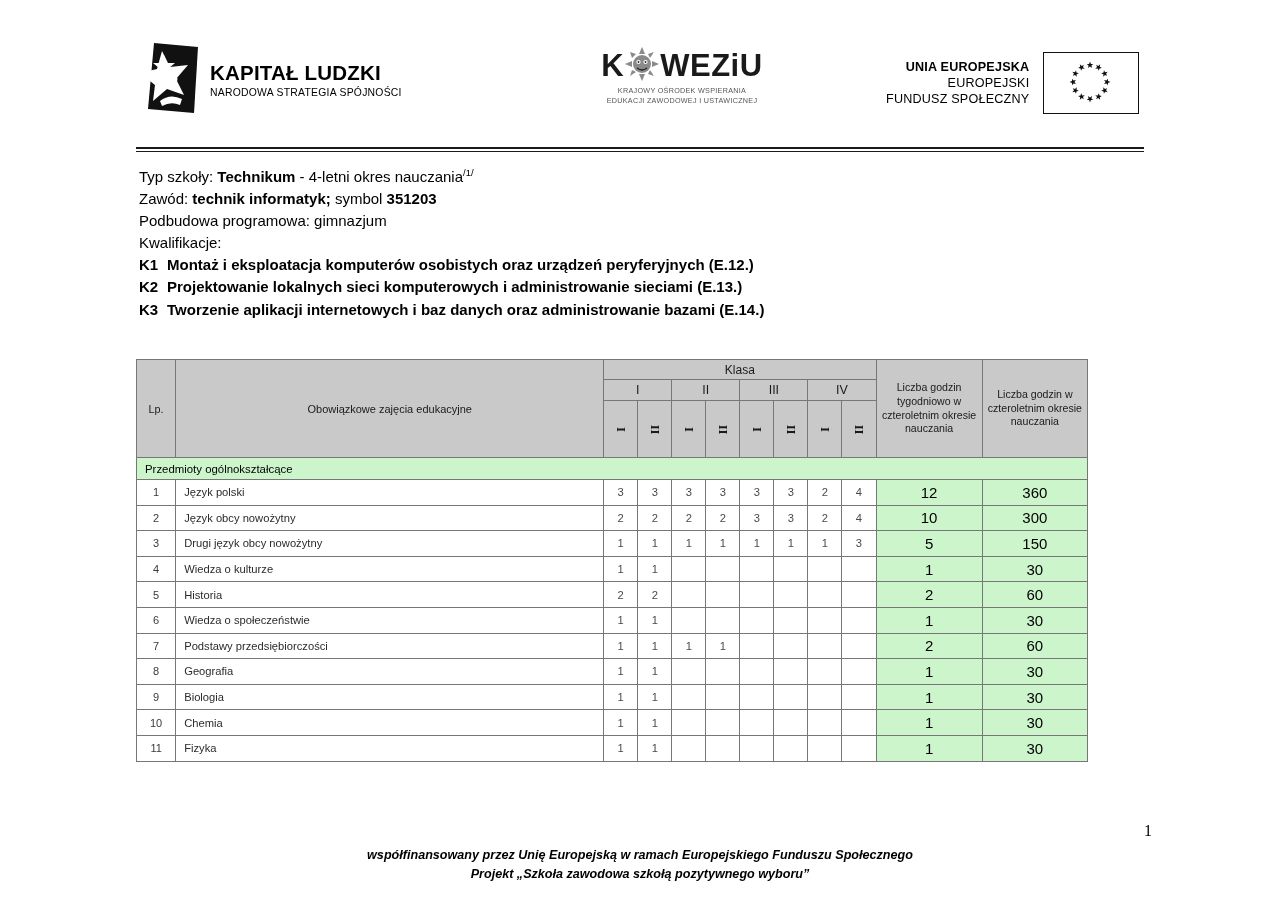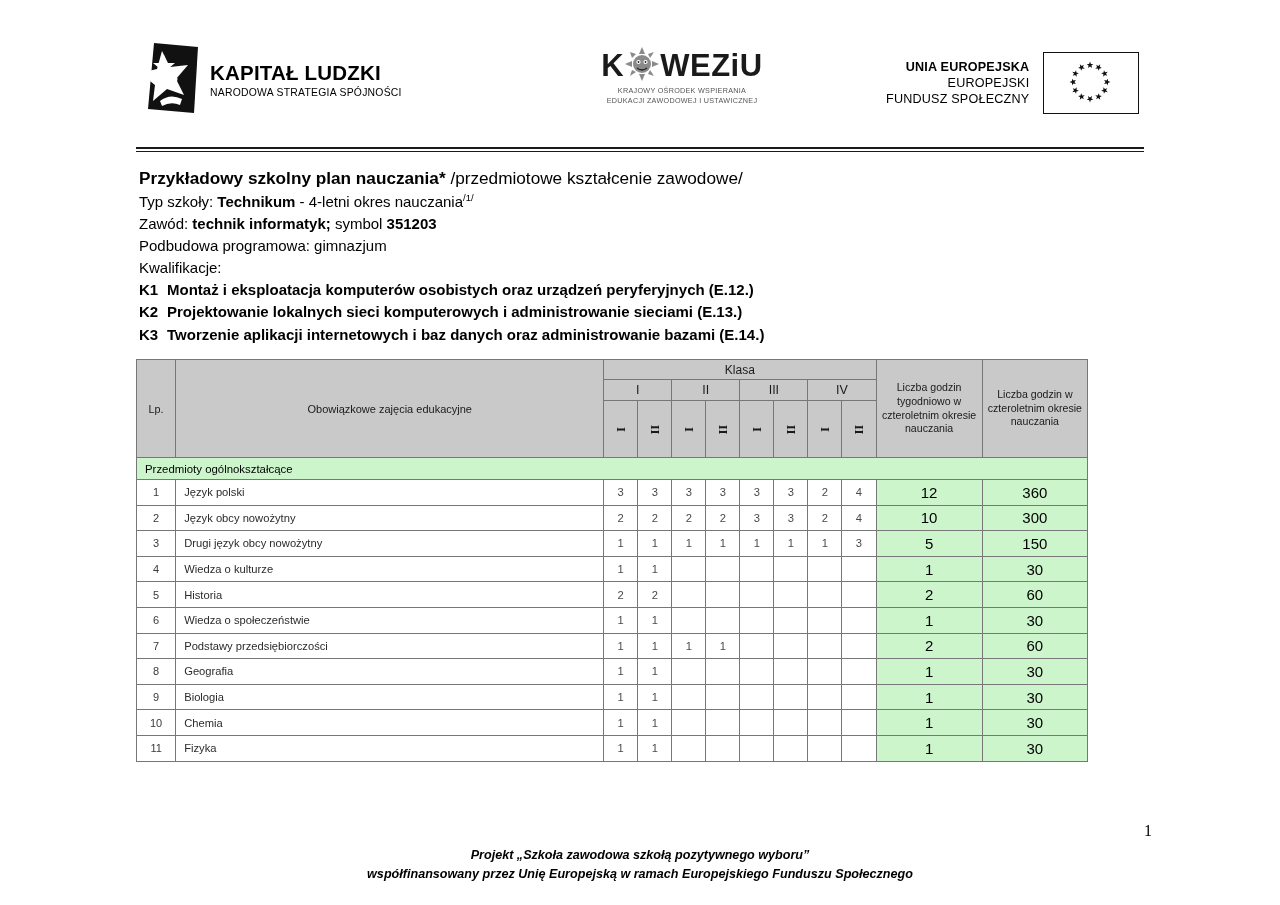--- a/index.html
+++ b/index.html
@@ -331,23 +331,20 @@
           </g>
         </g>
       </svg>
     </div>
   </div>
 </div>
 
 <div class="hrule"></div>
 
 <div class="titleblock">
-  <div class="t-line1">
-    <b>Przykładowy szkolny plan nauczania*</b><span> /przedmiotowe kształcenie zawodowe/</span>
-  </div>
   <div class="t-line">
     <span>Typ szkoły: </span><b>Technikum</b><span> - 4-letni okres nauczania</span><span class="sup">/1/</span>
   </div>
   <div class="t-line">
     <span>Zawód: </span><b>technik informatyk;</b><span> symbol </span><b>351203</b>
   </div>
   <div class="t-line">Podbudowa programowa: gimnazjum</div>
   <div class="t-line">Kwalifikacje:</div>
 
   <div class="kline">
@@ -557,15 +554,15 @@
         <td class="c-num"></td>
         <td class="c-num"></td>
         <td class="c-num c-total">1</td>
         <td class="c-num c-total">30</td>
       </tr>
     </tbody>
 </table>
 
 <div class="pagenum">1</div>
 <div class="footer">
+  <div>współfinansowany przez Unię Europejską w ramach Europejskiego Funduszu Społecznego</div>
   <div>Projekt „Szkoła zawodowa szkołą pozytywnego wyboru”</div>
-  <div>współfinansowany przez Unię Europejską w ramach Europejskiego Funduszu Społecznego</div>
 </div>
 
 </body></html>

